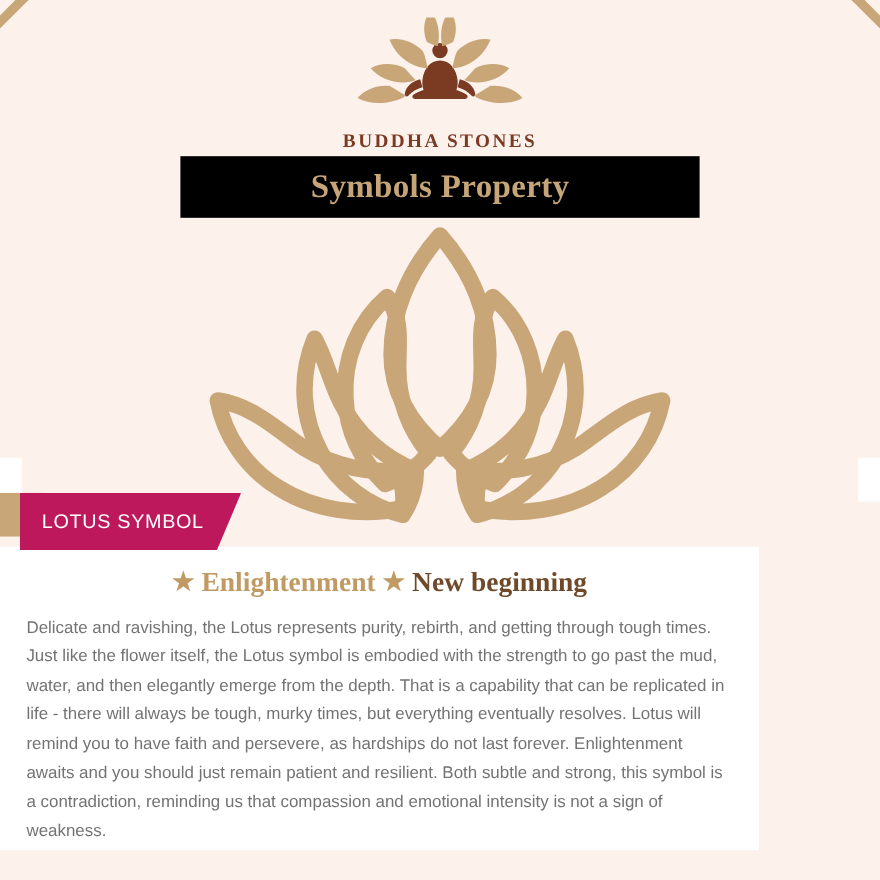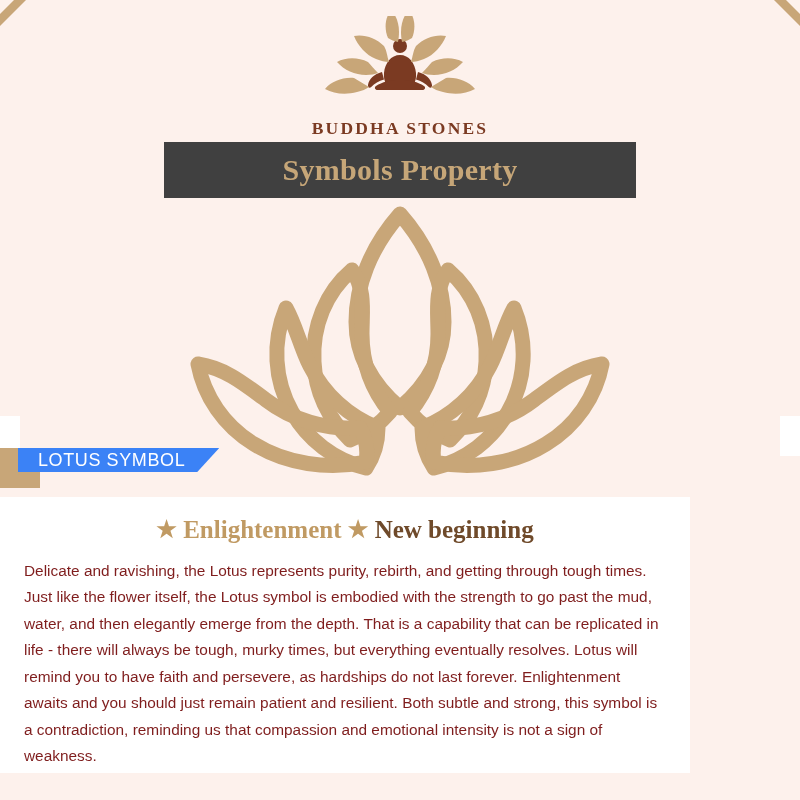--- a/index.html
+++ b/index.html
@@ -96,21 +96,21 @@
     font-family: "Liberation Serif", serif;
   }
 
   
   .title-plate {
     position: absolute;
     top: 142px;
     left: 164px;
     width: 472px;
     height: 56px;
-    background: #404040;
+    background: #000000;
     display: flex;
     align-items: center;
     justify-content: center;
   }
   .title-text {
     font-size: 30px;
     font-weight: bold;
     color: #c6a678;
     font-family: "Liberation Serif", serif;
     letter-spacing: 0.3px;
@@ -124,22 +124,22 @@
     width: 800px;
     height: 300px;
     text-align: center;
   }
 
   
   .ribbon {
     position: absolute;
     top: 448px;
     left: 18px;
-    height: 24px;
-    background: #3b82f6;
+    height: 52px;
+    background: #be185d;
     display: flex;
     align-items: center;
     padding-left: 20px;
     padding-right: 34px;
     z-index: 4;
   }
   .ribbon-tail {
     position: absolute;
     top: 448px;
     left: 0;
@@ -175,21 +175,21 @@
     font-size: 23px;
     vertical-align: 1px;
   }
   .headline .part2 {
     color: #6f4a2a;
   }
   .paragraph {
     margin: 16px 24px 0 24px;
     font-size: 15.4px;
     line-height: 1.72;
-    color: #7f1d1d;
+    color: #737373;
     text-align: left;
     font-family: "Liberation Sans", sans-serif;
   }
   .bottom-strip {
     position: absolute;
     left: 0;
     bottom: 0;
     width: 800px;
     height: 27px;
     background: #fdf1ec;

